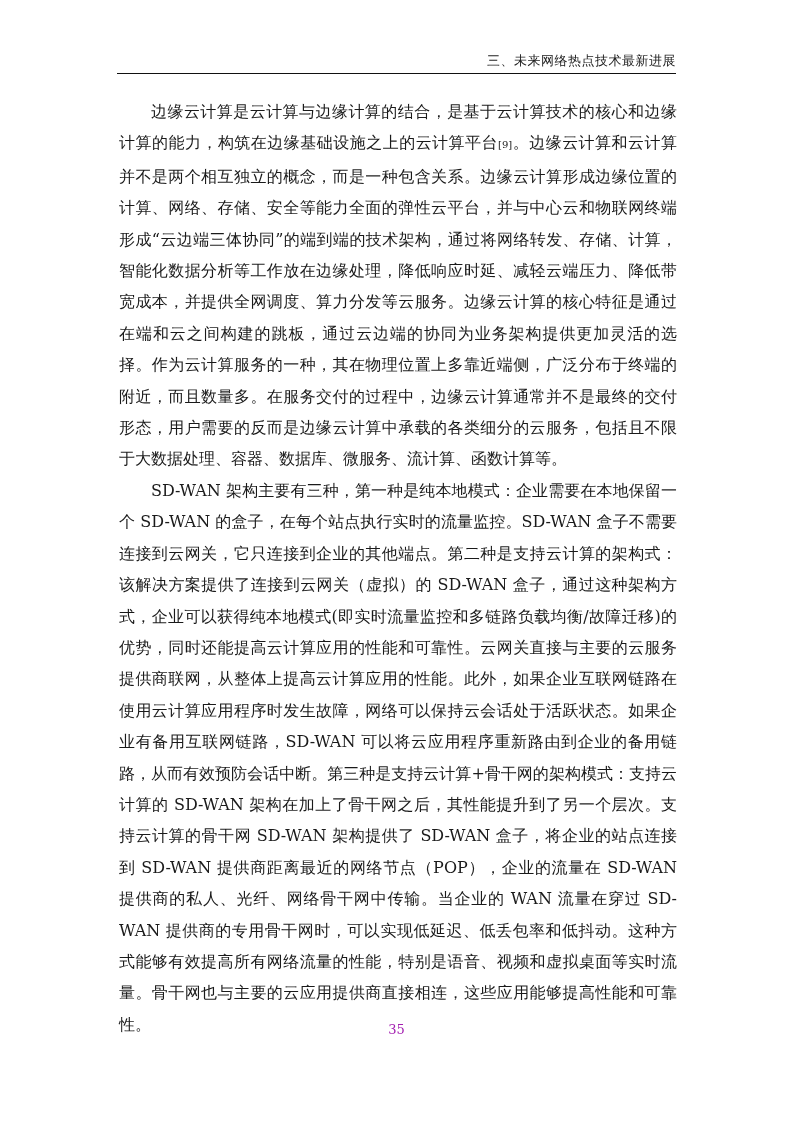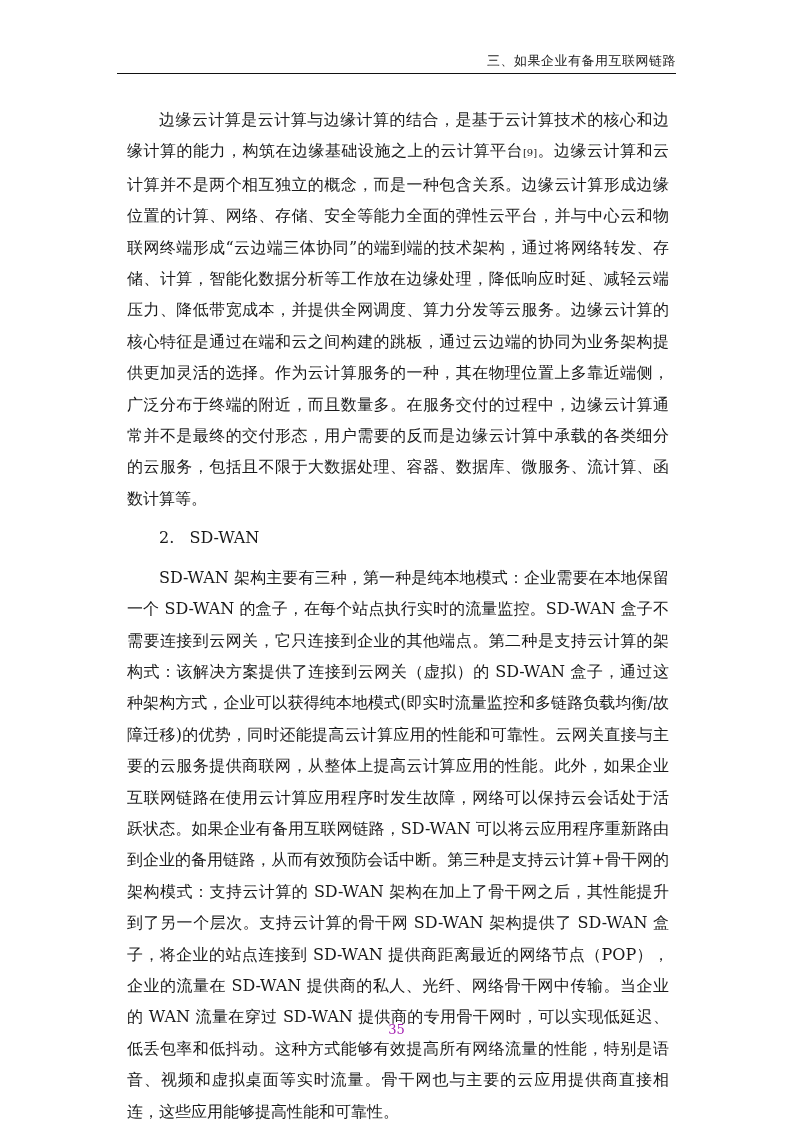--- a/index.html
+++ b/index.html
@@ -3,31 +3,30 @@
   <meta charset="utf-8">
   <style>
     html, body { margin: 0; padding: 0; background: #ffffff; }
     body { width: 793px; height: 1122px; position: relative; overflow: hidden;
       font-family: "DejaVu Serif", "Liberation Serif", serif; color: #1a1a1a; }
     .header { position: absolute; left: 117px; top: 48px; width: 559px; height: 25px;
       border-bottom: 1.5px solid #111; }
     .header-title { position: absolute; right: 0; top: 4px; font-size: 13px; letter-spacing: 0.5px; color: #222; }
     .body { position: absolute; left: 119px; top: 96px; width: 558px;
       font-size: 16px; line-height: 31.4px; text-align: justify; text-justify: inter-character; }
-    .body p { margin: 8px; text-indent: 2em; }
+    .body p { margin: 0; text-indent: 2em; }
     .body .heading { text-indent: 2em; }
     .cite { font-size: 10px; vertical-align: baseline; }
     .page-number { position: absolute; left: 0; width: 793px; top: 1022px; text-align: center; font-size: 13px; color: #a21caf; }
   </style>
 </head>
 <body>
 
 <div class="header">
-  <span class="header-title">三、如果企业有备用互联网链路</span>
+  <span class="header-title">三、未来网络热点技术最新进展</span>
 </div>
 
 <div class="body">
   <p><span>边缘云计算是云计算与边缘计算的结合，是基于云计算技术的核心和边缘计算的能力，构筑在边缘基础设施之上的云计算平台</span><span class="cite">[9]</span><span>。边缘云计算和云计算并不是两个相互独立的概念，而是一种包含关系。边缘云计算形成边缘位置的计算、网络、存储、安全等能力全面的弹性云平台，并与中心云和物联网终端形成“云边端三体协同”的端到端的技术架构，通过将网络转发、存储、计算，智能化数据分析等工作放在边缘处理，降低响应时延、减轻云端压力、降低带宽成本，并提供全网调度、算力分发等云服务。边缘云计算的核心特征是通过在端和云之间构建的跳板，通过云边端的协同为业务架构提供更加灵活的选择。作为云计算服务的一种，其在物理位置上多靠近端侧，广泛分布于终端的附近，而且数量多。在服务交付的过程中，边缘云计算通常并不是最终的交付形态，用户需要的反而是边缘云计算中承载的各类细分的云服务，包括且不限于大数据处理、容器、数据库、微服务、流计算、函数计算等。</span></p>
-  <p class="heading" style="white-space: pre;">2.   SD-WAN</p>
   <p>SD-WAN 架构主要有三种，第一种是纯本地模式：企业需要在本地保留一个 SD-WAN 的盒子，在每个站点执行实时的流量监控。SD-WAN 盒子不需要连接到云网关，它只连接到企业的其他端点。第二种是支持云计算的架构式：该解决方案提供了连接到云网关（虚拟）的 SD-WAN 盒子，通过这种架构方式，企业可以获得纯本地模式(即实时流量监控和多链路负载均衡/故障迁移)的优势，同时还能提高云计算应用的性能和可靠性。云网关直接与主要的云服务提供商联网，从整体上提高云计算应用的性能。此外，如果企业互联网链路在使用云计算应用程序时发生故障，网络可以保持云会话处于活跃状态。如果企业有备用互联网链路，SD-WAN 可以将云应用程序重新路由到企业的备用链路，从而有效预防会话中断。第三种是支持云计算+骨干网的架构模式：支持云计算的 SD-WAN 架构在加上了骨干网之后，其性能提升到了另一个层次。支持云计算的骨干网 SD-WAN 架构提供了 SD-WAN 盒子，将企业的站点连接到 SD-WAN 提供商距离最近的网络节点（POP），企业的流量在 SD-WAN 提供商的私人、光纤、网络骨干网中传输。当企业的 WAN 流量在穿过 SD-WAN 提供商的专用骨干网时，可以实现低延迟、低丢包率和低抖动。这种方式能够有效提高所有网络流量的性能，特别是语音、视频和虚拟桌面等实时流量。骨干网也与主要的云应用提供商直接相连，这些应用能够提高性能和可靠性。</p>
 </div>
 
 <div class="page-number">35</div>
 
 </body></html>

